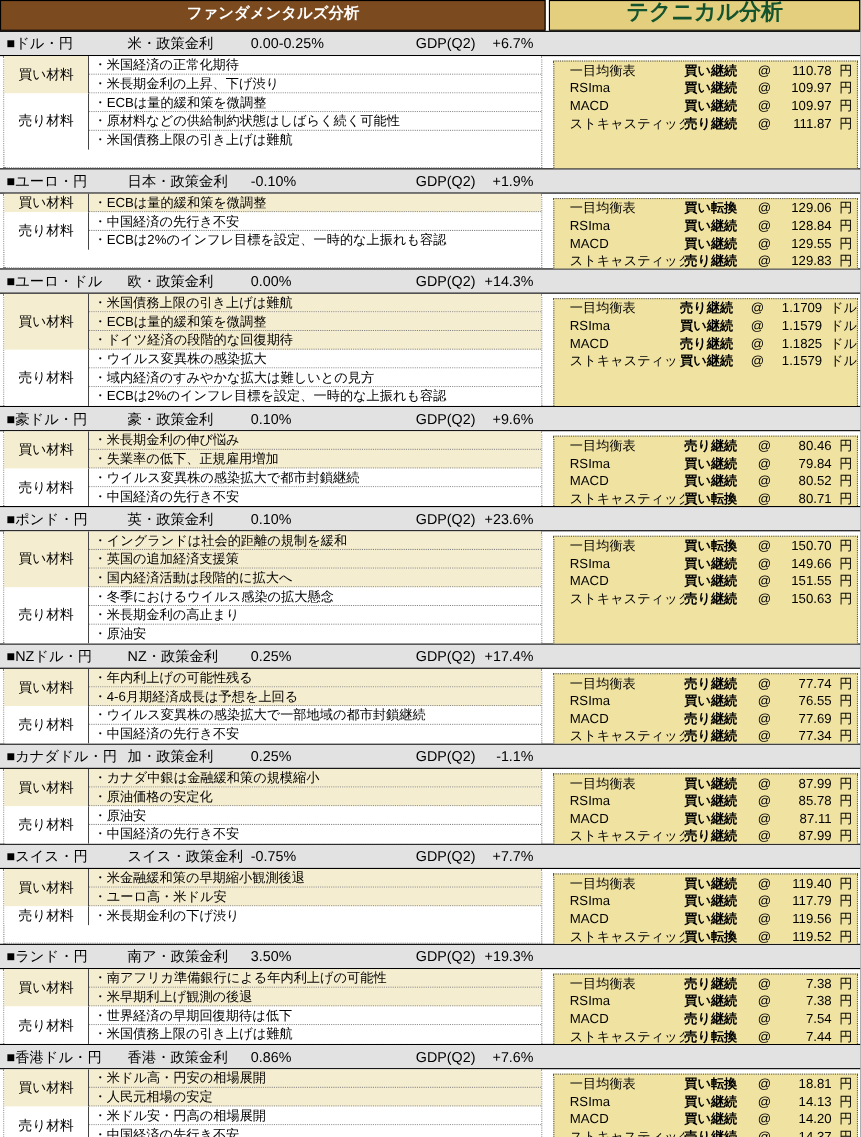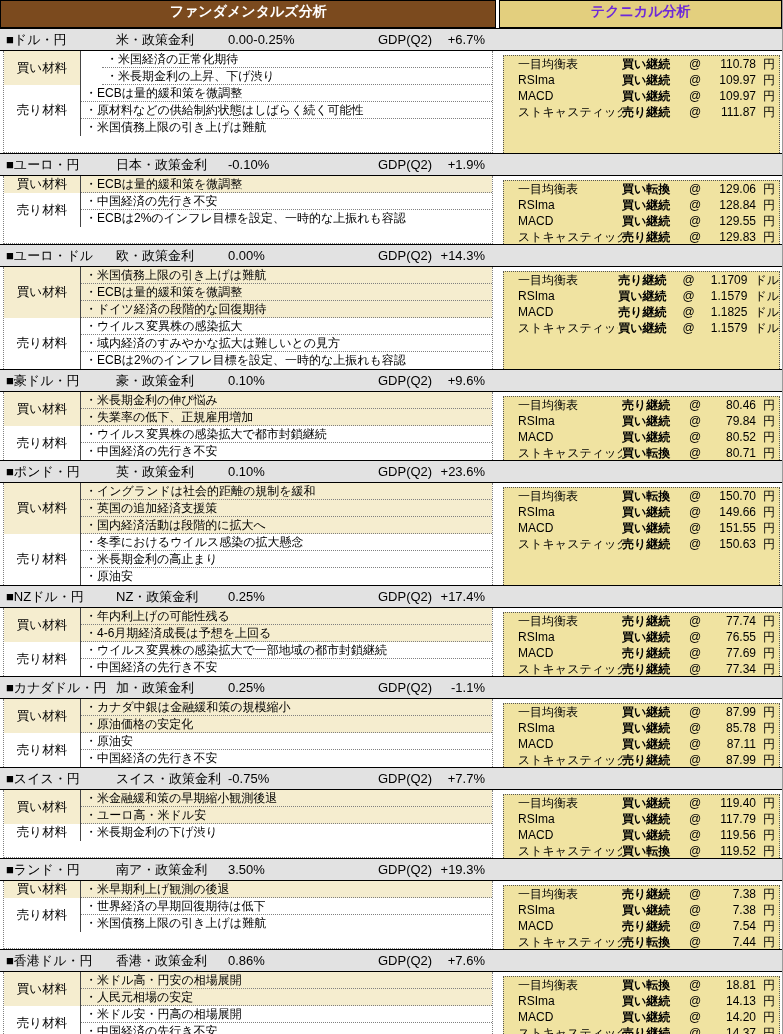--- a/index.html
+++ b/index.html
@@ -13,22 +13,22 @@
   *{margin:0;padding:0;box-sizing:border-box;}
   html,body{width:783px;height:1034px;overflow:hidden;background:#fff;
     font-family:"Liberation Sans","DejaVu Sans",sans-serif;color:#000;}
   .page{width:783px;height:1034px;border-right:1px solid #9a9a9a;}
 
   
   .top-headers{display:flex;height:28px;}
   .th-fund{width:497px;background:var(--header-brown);color:#fff;font-weight:bold;
     font-size:14px;text-align:center;line-height:21px;border:1px solid #000;}
   .th-gap{width:3px;}
-  .th-tech{width:283px;background:var(--header-khaki);color:#6d28d9;font-weight:bold;
-    font-size:14px;text-align:center;line-height:21px;border:1px solid #000;}
+  .th-tech{width:283px;background:var(--header-khaki);color:#14532d;font-weight:bold;
+    font-size:20px;text-align:center;line-height:21px;border:1px solid #000;}
 
   
   .block-header{display:flex;height:23px;background:var(--block-header-grey);
     border-top:1px solid #000;border-bottom:1px solid #000;
     font-size:13px;font-weight:normal;line-height:21px;}
   .ph-name{width:116px;padding-left:6px;}
   .ph-rate-label{width:112px;}
   .ph-rate-value{width:150px;}
   .ph-gdp-label{width:62px;}
   .ph-gdp-value{width:45px;text-align:right;}
@@ -43,21 +43,21 @@
     font-size:12.5px;border-right:1px solid #444;}
   .fund-group.buy .fund-label{background:var(--buy-cream);}
   .fund-group.sell .fund-label{background:#fff;}
   .fund-rows{flex:1;display:flex;flex-direction:column;}
   .fund-row{height:17px;line-height:16px;font-size:12px;padding-left:4px;white-space:nowrap;
     border-bottom:1px dotted var(--dot);overflow:hidden;}
   .fund-group.buy .fund-row{background:var(--buy-cream);}
   .fund-group.sell .fund-row{background:#fff;}
   .fund-group.sell .fund-row:last-child{border-bottom:none;}
   
-  #blocks .block:first-child .fund-group.buy .fund-row{background:#fff;margin-left:21px;}
+  #blocks .block:first-child .fund-group.buy .fund-row{background:#fff;}
 
   .tech-panel{margin-left:10px;margin-top:4px;width:277px;background:var(--panel-yellow);
     border:1px dotted #555;padding-top:1px;}
   .tech-row{display:flex;height:16px;line-height:15px;font-size:12px;white-space:nowrap;}
   .tr-ind{width:118px;padding-left:14px;overflow:hidden;}
   .tr-sig{width:60px;font-weight:bold;}
   .tr-at{width:26px;text-align:center;}
   .tr-val{width:48px;text-align:right;}
   .tr-unit{padding-left:7px;}
 </style>
@@ -536,20 +536,21 @@
           <div class="ph-rate-label">南ア・政策金利</div>
           <div class="ph-rate-value">3.50%</div>
           <div class="ph-gdp-label">GDP(Q2)</div>
           <div class="ph-gdp-value">+19.3%</div>
         </div>
         <div class="block-body" style="height: 68px;">
           <div class="fund-table">
             <div class="fund-group buy">
               <div class="fund-label">買い材料</div>
               <div class="fund-rows">
+                <div class="fund-row">・南アフリカ準備銀行による年内利上げの可能性</div>
                 <div class="fund-row">・米早期利上げ観測の後退</div>
               </div>
             </div>
             <div class="fund-group sell">
               <div class="fund-label">売り材料</div>
               <div class="fund-rows">
                 <div class="fund-row">・世界経済の早期回復期待は低下</div>
                 <div class="fund-row">・米国債務上限の引き上げは難航</div>
               </div>
             </div>

